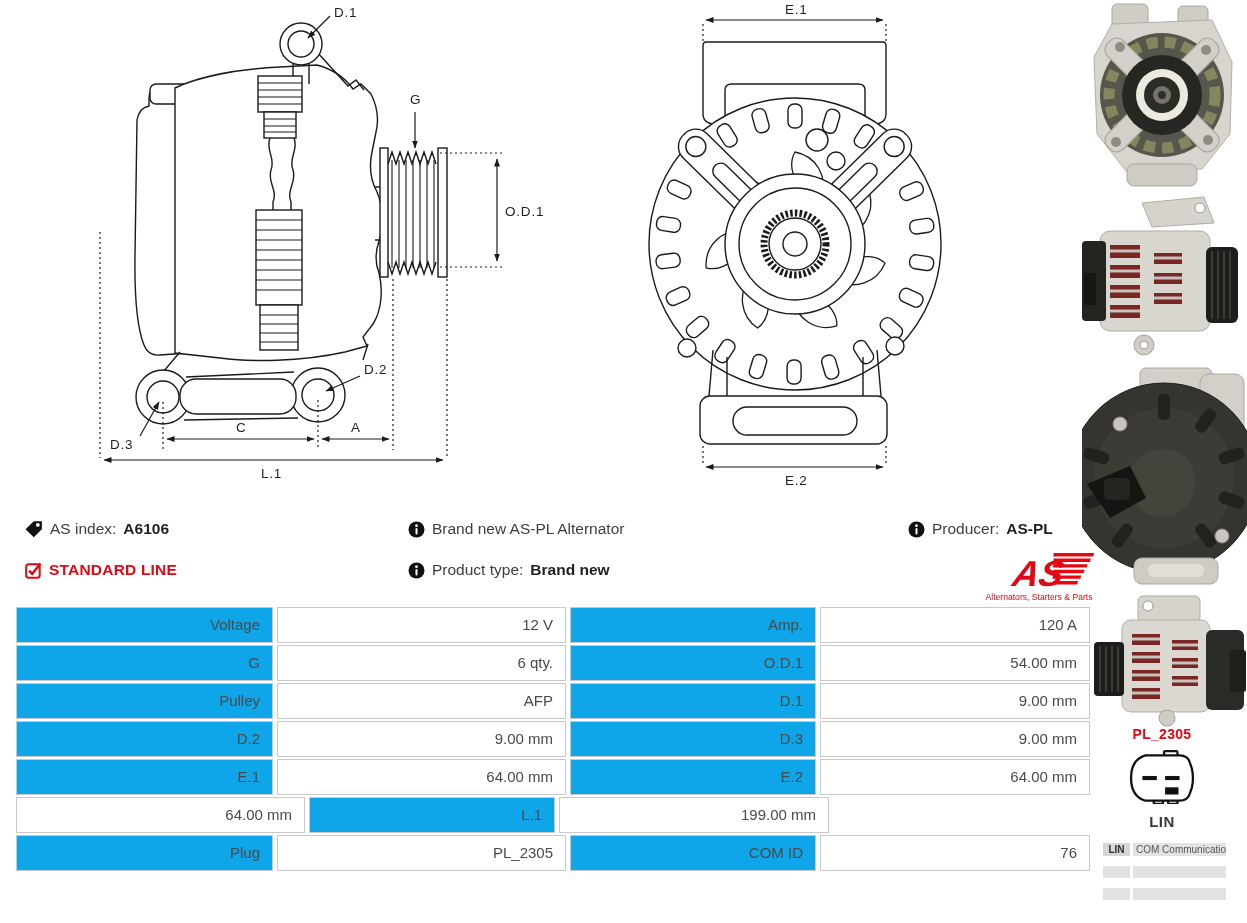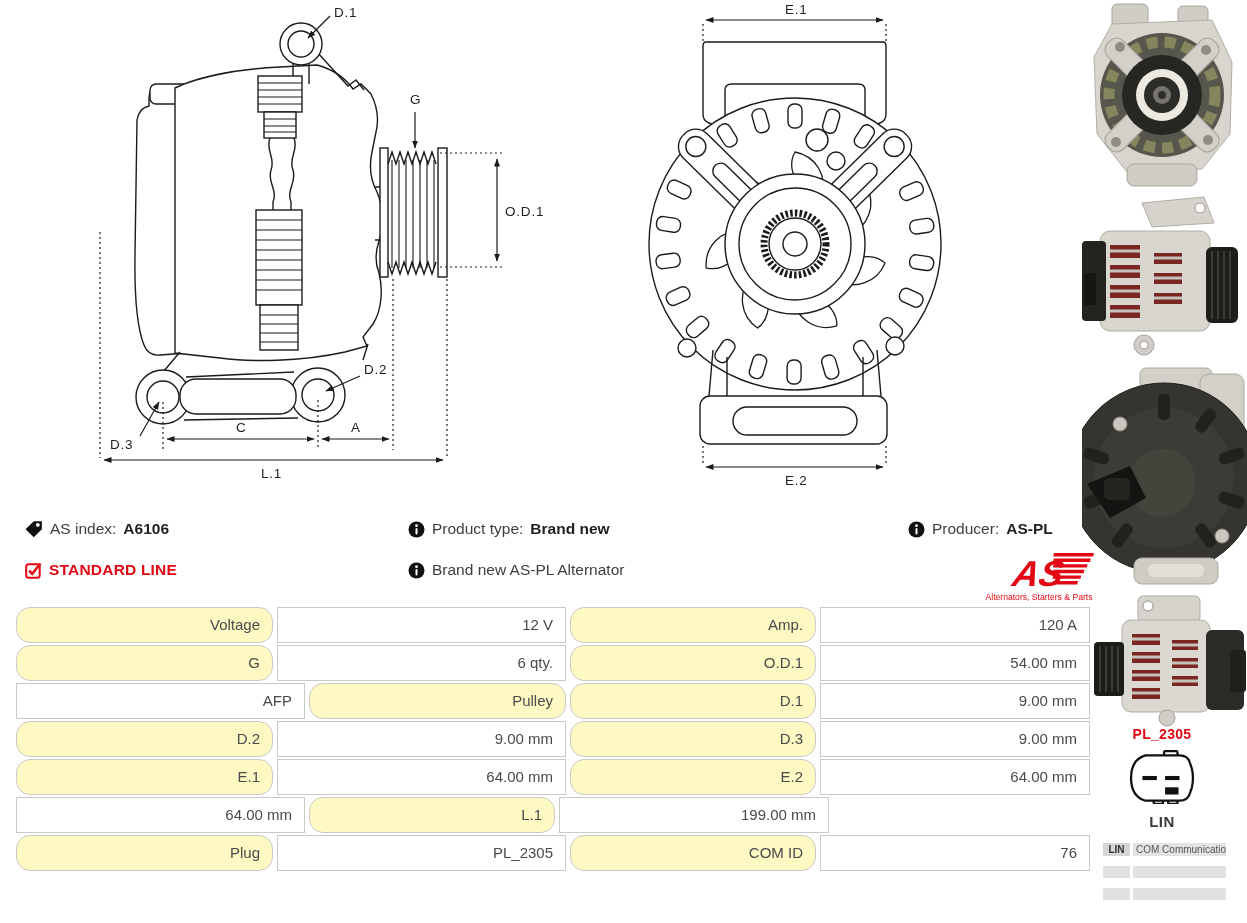--- a/index.html
+++ b/index.html
@@ -14,21 +14,21 @@
              font-size:15.5px;color:#3d3d3d;white-space:nowrap;}
   .info-line b{color:#1f1f1f;}
   .red{color:#e30613;align-items:center;}
   .standard{font-weight:bold;letter-spacing:.2px;}
 
   
   .spec-table{position:absolute;left:16px;top:607px;}
   .spec-row{display:flex;gap:4px;margin-bottom:2px;}
   .cell{box-sizing:border-box;height:36px;line-height:34px;border:1px solid #c9c9c9;
         text-align:right;padding-right:12px;font-size:15px;color:#4a4a4a;}
-  .lab{background:#fef9c3;border-radius:14px;}
+  .lab{background:#0ea5e9;}
   .val{background:#ffffff;}
   .w1{width:257px}.w2{width:289px}.w3{width:246px}.w4{width:270px}
 
   
   .plug-panel{position:absolute;left:1100px;top:726px;width:124px;text-align:center;}
   .plug-name{font-size:14px;font-weight:bold;color:#e30613;letter-spacing:.3px;margin-bottom:8px;}
   .pin-name{font-size:15px;font-weight:bold;color:#3a3a3a;margin-top:5px;letter-spacing:.5px;}
 
   
   .com-table{position:absolute;left:1103px;top:843px;width:126px;font-size:10px;}
@@ -354,30 +354,30 @@
     </div>
   </div>
 
   <div class="info-block" style="left:408px;top:518px;">
     <div class="info-line">
       <svg width="17" height="17" viewBox="0 0 17 17">
         <circle cx="8.5" cy="8.5" r="8" fill="#111"></circle>
         <circle cx="8.5" cy="4.7" r="1.4" fill="#fff"></circle>
         <rect x="7.5" y="7" width="2" height="6.4" rx="1" fill="#fff"></rect>
       </svg>
-      <span>Product type:</span>
-      <b>Brand new</b>
+      <span>Brand new AS-PL Alternator</span>
     </div>
     <div class="info-line">
       <svg width="17" height="17" viewBox="0 0 17 17">
         <circle cx="8.5" cy="8.5" r="8" fill="#111"></circle>
         <circle cx="8.5" cy="4.7" r="1.4" fill="#fff"></circle>
         <rect x="7.5" y="7" width="2" height="6.4" rx="1" fill="#fff"></rect>
       </svg>
-      <span>Brand new AS-PL Alternator</span>
+      <span>Product type:</span>
+      <b>Brand new</b>
     </div>
   </div>
 
   <div class="info-block" style="left:908px;top:518px;text-align:center;">
     <div class="info-line">
       <svg width="17" height="17" viewBox="0 0 17 17">
         <circle cx="8.5" cy="8.5" r="8" fill="#111"></circle>
         <circle cx="8.5" cy="4.7" r="1.4" fill="#fff"></circle>
         <rect x="7.5" y="7" width="2" height="6.4" rx="1" fill="#fff"></rect>
       </svg>
@@ -406,22 +406,22 @@
       <div class="cell lab w3">Amp.</div>
       <div class="cell val w4">120 A</div>
     </div>
     <div class="spec-row">
       <div class="cell lab w1">G</div>
       <div class="cell val w2">6 qty.</div>
       <div class="cell lab w3">O.D.1</div>
       <div class="cell val w4">54.00 mm</div>
     </div>
     <div class="spec-row">
+      <div class="cell lab w1">Pulley</div>
       <div class="cell val w2">AFP</div>
-      <div class="cell lab w1">Pulley</div>
       <div class="cell lab w3">D.1</div>
       <div class="cell val w4">9.00 mm</div>
     </div>
     <div class="spec-row">
       <div class="cell lab w1">D.2</div>
       <div class="cell val w2">9.00 mm</div>
       <div class="cell lab w3">D.3</div>
       <div class="cell val w4">9.00 mm</div>
     </div>
     <div class="spec-row">

